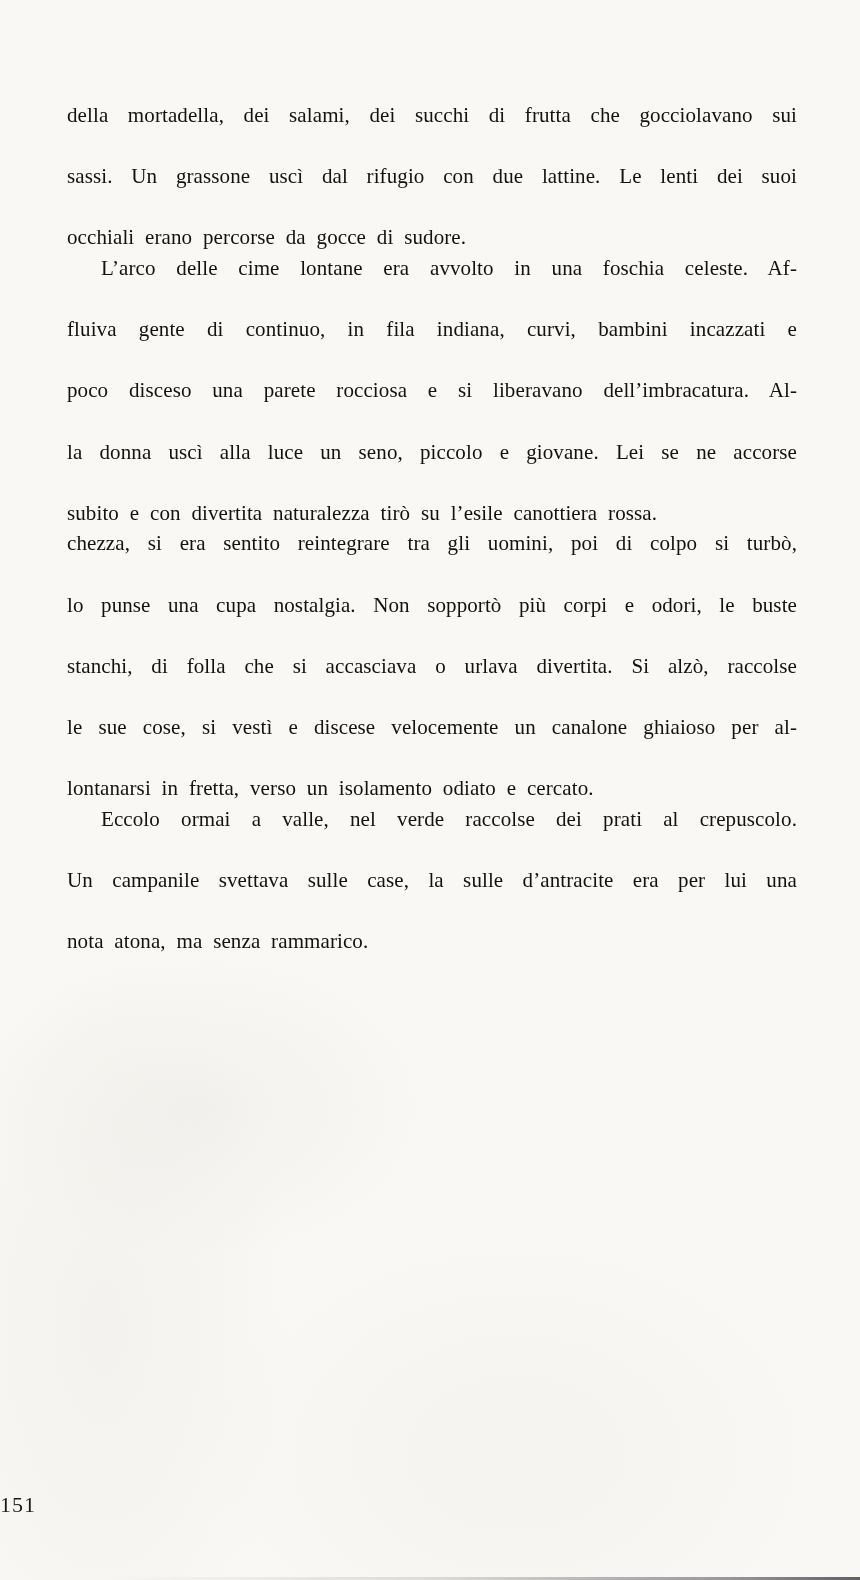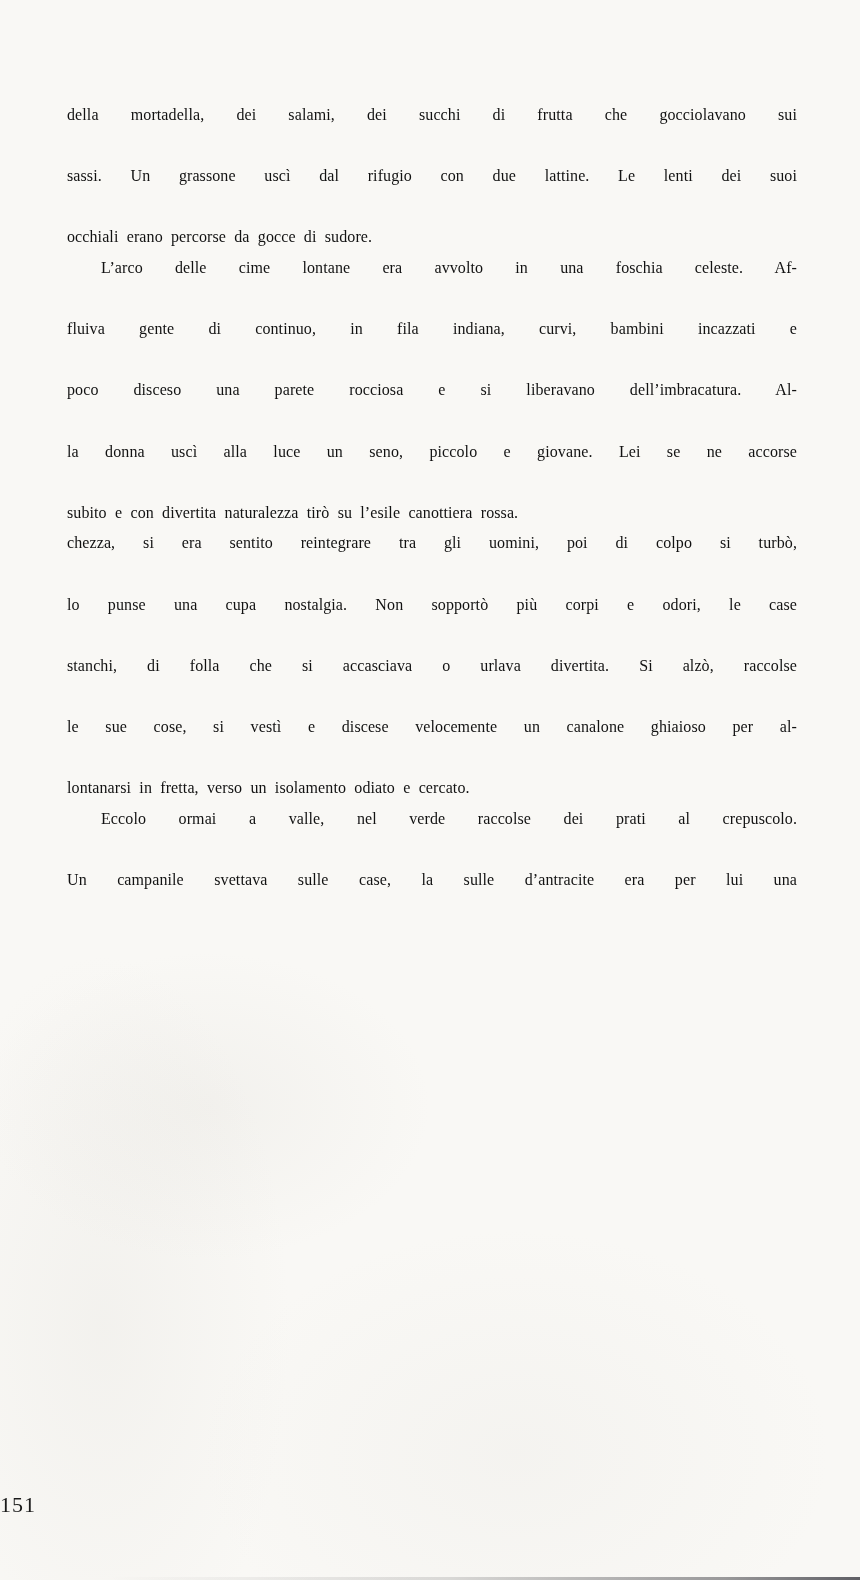--- a/index.html
+++ b/index.html
@@ -22,21 +22,21 @@
   }
   .text-block {
     position: absolute;
     top: 100px;
     left: 67px;
     width: 730px;
     color: #121212;
   }
   .line {
     font-family: "Liberation Serif", serif;
-    font-size: 16px;
+    font-size: 21px;
     line-height: 30.6px;
     text-align: justify;
     color: #121212;
     letter-spacing: 0.1px;
   }
   
   .line::after {
     content: "";
     display: inline-block;
     width: 100%;
@@ -82,22 +82,23 @@
   <div class="text-block">
       <div class="line">della mortadella, dei salami, dei succhi di frutta che gocciolavano sui</div>
       <div class="line">sassi. Un grassone uscì dal rifugio con due lattine. Le lenti dei suoi</div>
       <div class="line para-last">occhiali erano percorse da gocce di sudore.</div>
       <div class="line para-first-indent">L’arco delle cime lontane era avvolto in una foschia celeste. Af-</div>
       <div class="line">fluiva gente di continuo, in fila indiana, curvi, bambini incazzati e</div>
       <div class="line">poco disceso una parete rocciosa e si liberavano dell’imbracatura. Al-</div>
       <div class="line">la donna uscì alla luce un seno, piccolo e giovane. Lei se ne accorse</div>
       <div class="line para-last">subito e con divertita naturalezza tirò su l’esile canottiera rossa.</div>
       <div class="line">chezza, si era sentito reintegrare tra gli uomini, poi di colpo si turbò,</div>
-      <div class="line">lo punse una cupa nostalgia. Non sopportò più corpi e odori, le case</div>
+      <div class="line">lo punse una cupa nostalgia. Non sopportò più corpi e odori, le buste</div>
       <div class="line">stanchi, di folla che si accasciava o urlava divertita. Si alzò, raccolse</div>
       <div class="line">le sue cose, si vestì e discese velocemente un canalone ghiaioso per al-</div>
       <div class="line para-last">lontanarsi in fretta, verso un isolamento odiato e cercato.</div>
       <div class="line para-first-indent">Eccolo ormai a valle, nel verde raccolse dei prati al crepuscolo.</div>
       <div class="line">Un campanile svettava sulle case, la sulle d’antracite era per lui una</div>
+      <div class="line para-last">nota atona, ma senza rammarico.</div>
     </div>
   <div class="page-number">151</div>
   <div class="bottom-edge-shadow"></div>
 </div>
 
 </body></html>

